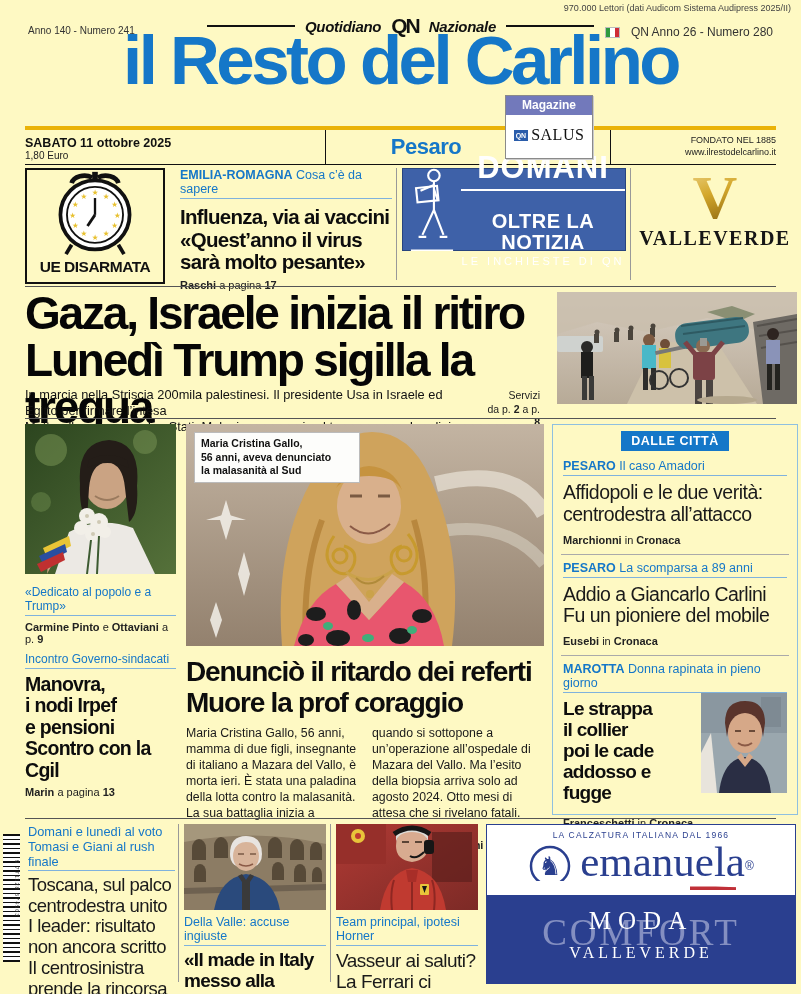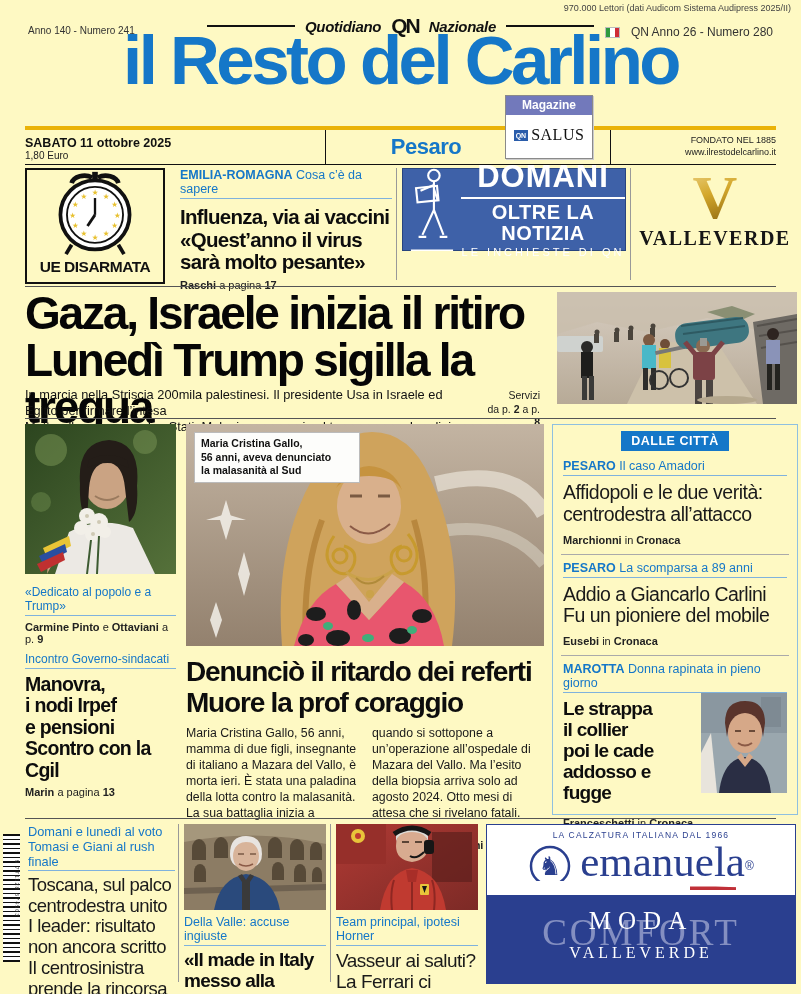--- a/index.html
+++ b/index.html
@@ -43,21 +43,21 @@
   .influenza{position:absolute;left:180px;top:168px;width:212px;}
   .kicker{display:block;color:#1577c8;font-size:12.5px;border-bottom:1px solid #7fb2dd;padding-bottom:2px;}
   .kicker .place{font-weight:bold;}
   .headline-b{font-weight:bold;letter-spacing:-0.7px;line-height:1.1;color:#0d0d0d;}
   .headline-l{font-weight:normal;letter-spacing:-0.5px;line-height:1.12;color:#1a1a1a;}
   .byline{font-size:11px;color:#222;margin-top:5px;}
   .domani{position:absolute;left:402px;top:168px;width:224px;height:83px;background:#3e61a8;border:1px solid #28447e;box-sizing:border-box;display:flex;color:#fff;}
   .dom-fig{width:58px;display:flex;align-items:center;justify-content:center;}
   .dom-right{flex:1;display:flex;flex-direction:column;justify-content:center;}
   .dom-1{font-size:31px;font-weight:bold;letter-spacing:1px;text-align:center;line-height:1.05;}
-  .dom-2{font-size:20px;font-weight:bold;letter-spacing:0.5px;text-align:center;border-top:2px solid #fff;margin-top:4px;padding-top:3px;line-height:1.05;}
+  .dom-2{font-size:20px;font-weight:bold;letter-spacing:0.5px;text-align:center;border-top:2px solid #fff;margin-top:4px;padding-top:20px;line-height:1.05;}
   .dom-3{font-size:11px;letter-spacing:3px;text-align:center;margin-top:2px;}
   .valleverde{position:absolute;left:634px;top:168px;width:162px;height:112px;text-align:center;}
   .vv-v{font-family:"Liberation Serif",serif;font-weight:bold;font-size:62px;line-height:0.95;
         background:linear-gradient(160deg,#f2dd9a 10%,#d4a82c 45%,#8f6a10 75%,#e8c85a 100%);
         -webkit-background-clip:text;background-clip:text;color:transparent;}
   .vv-name{font-family:"Liberation Serif",serif;font-weight:bold;font-size:20px;letter-spacing:1.5px;color:#161616;}
   .hrule{position:absolute;left:25px;width:751px;height:1px;background:#555;}
   
   .lead-h{position:absolute;left:25px;top:290px;width:535px;font-size:46px;font-weight:bold;letter-spacing:-2.2px;line-height:1.02;color:#060606;}
   .lead-deck{position:absolute;left:25px;top:387px;width:452px;font-size:12.8px;line-height:1.25;color:#111;}

